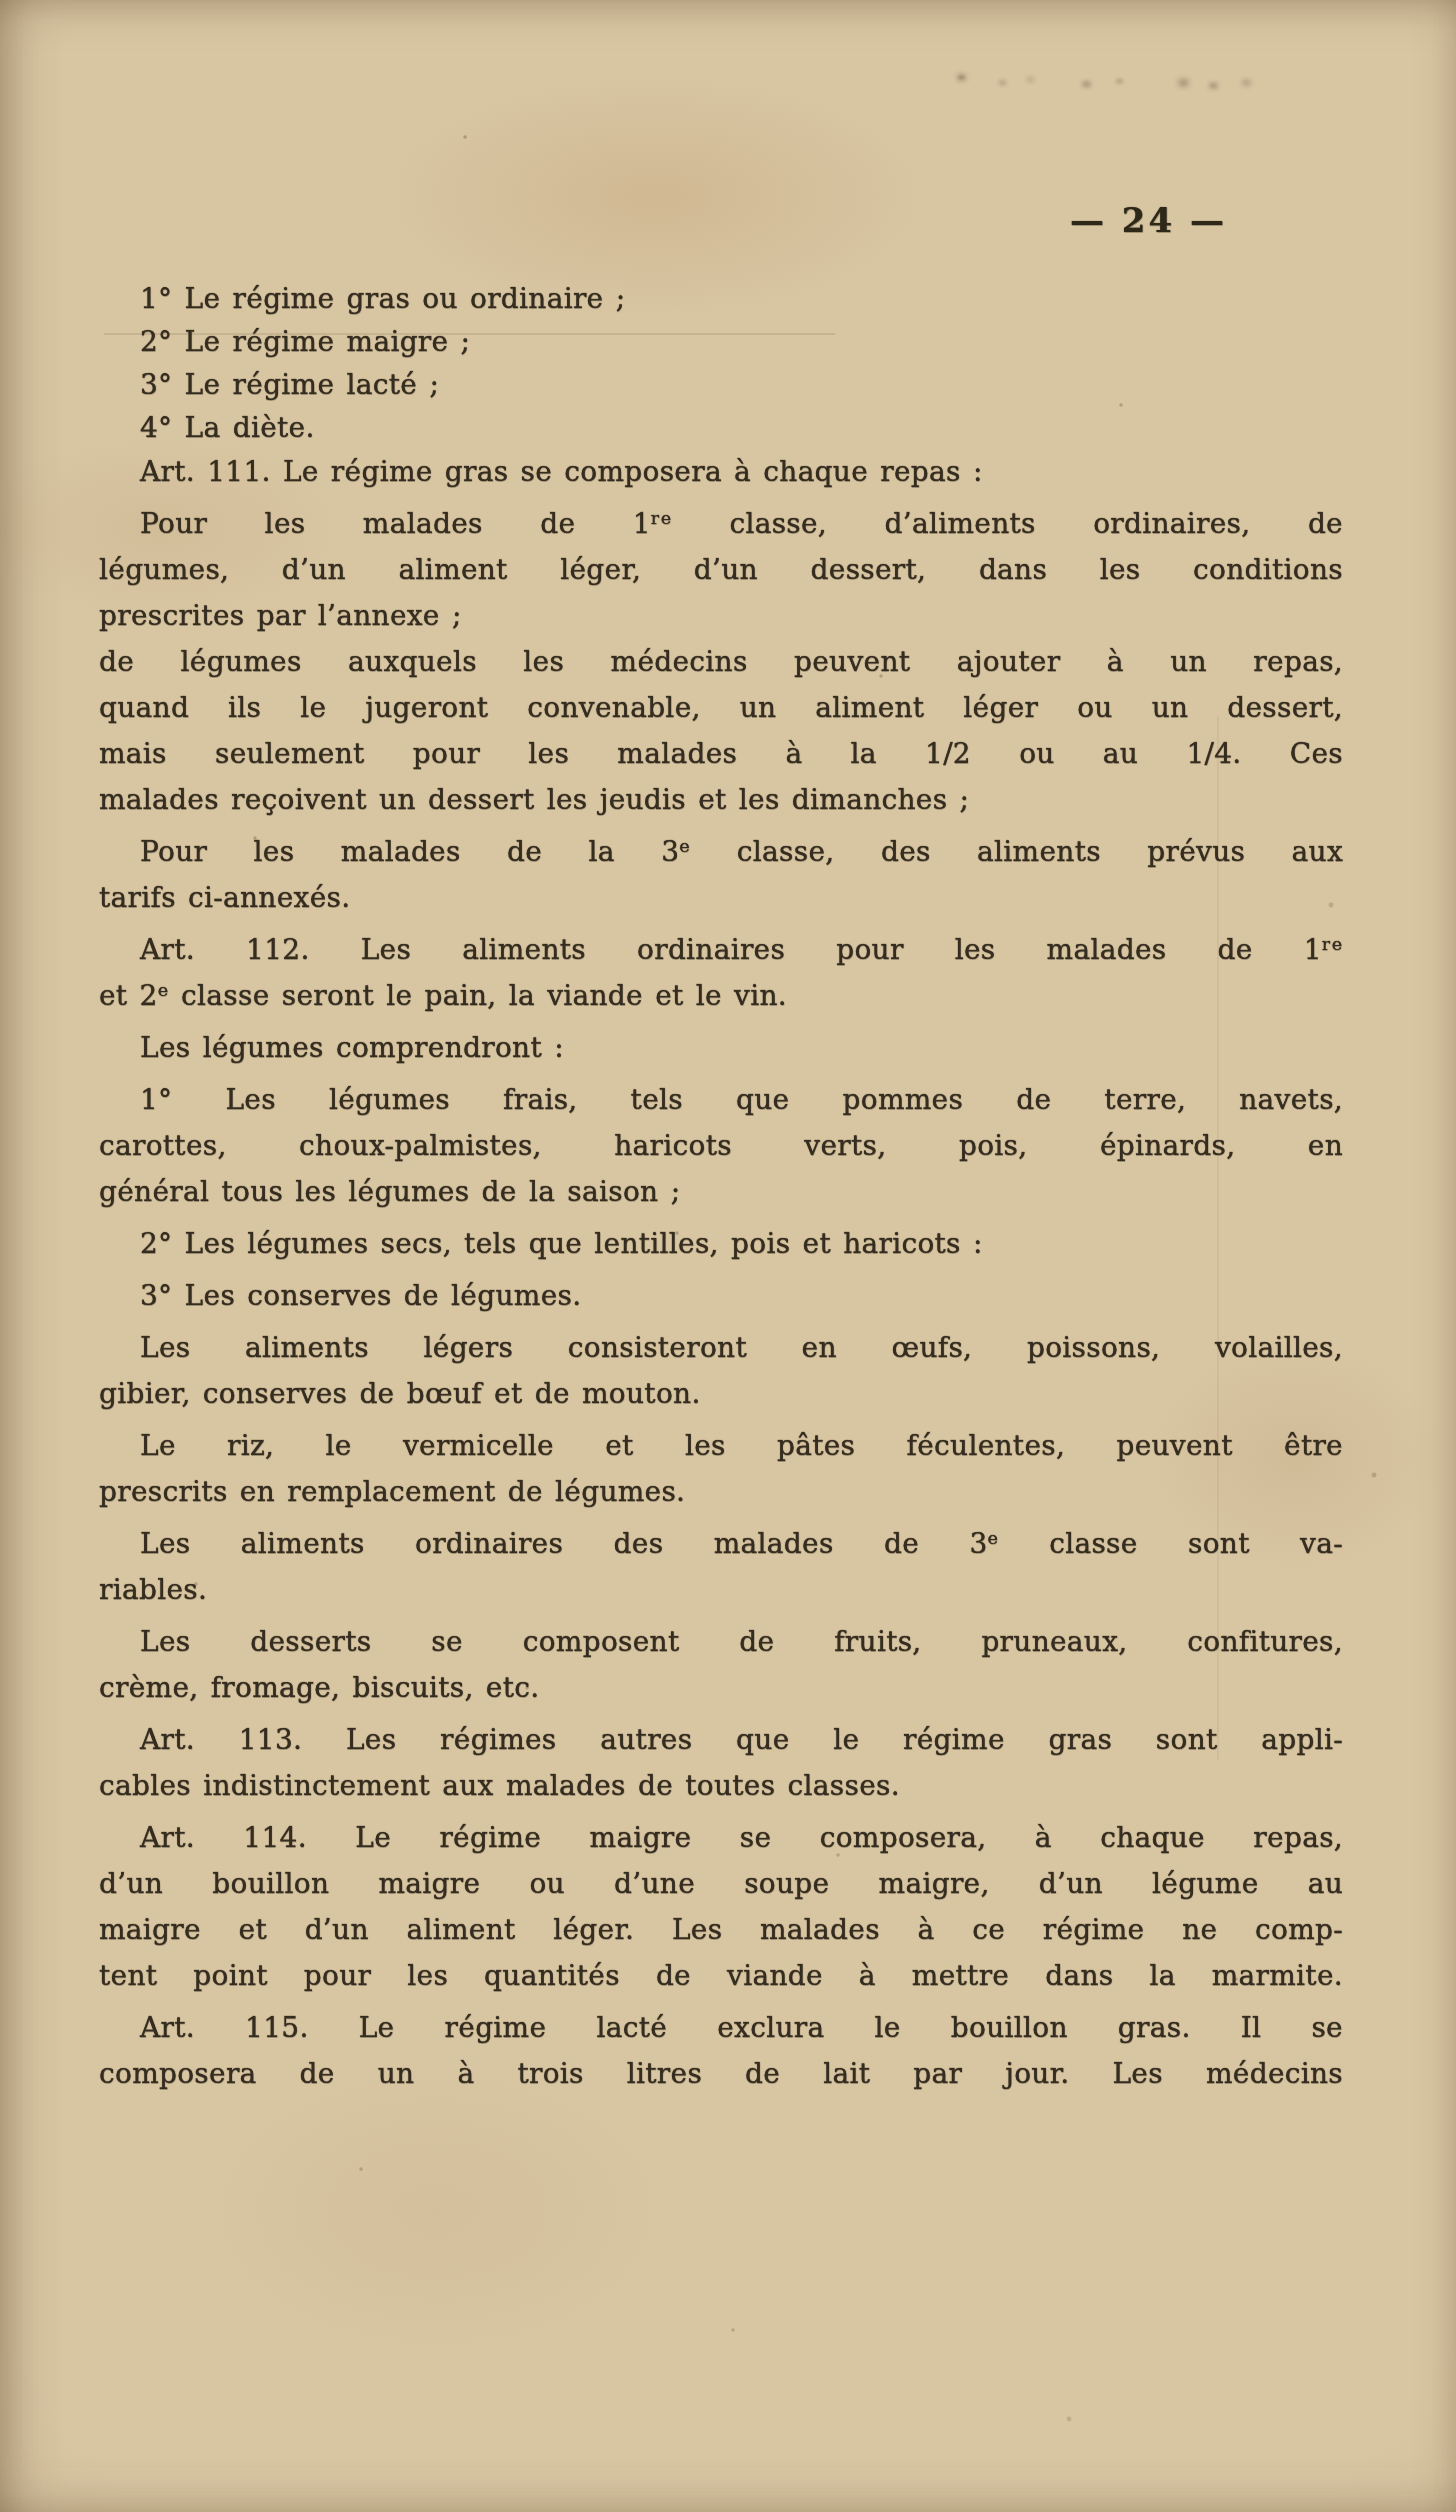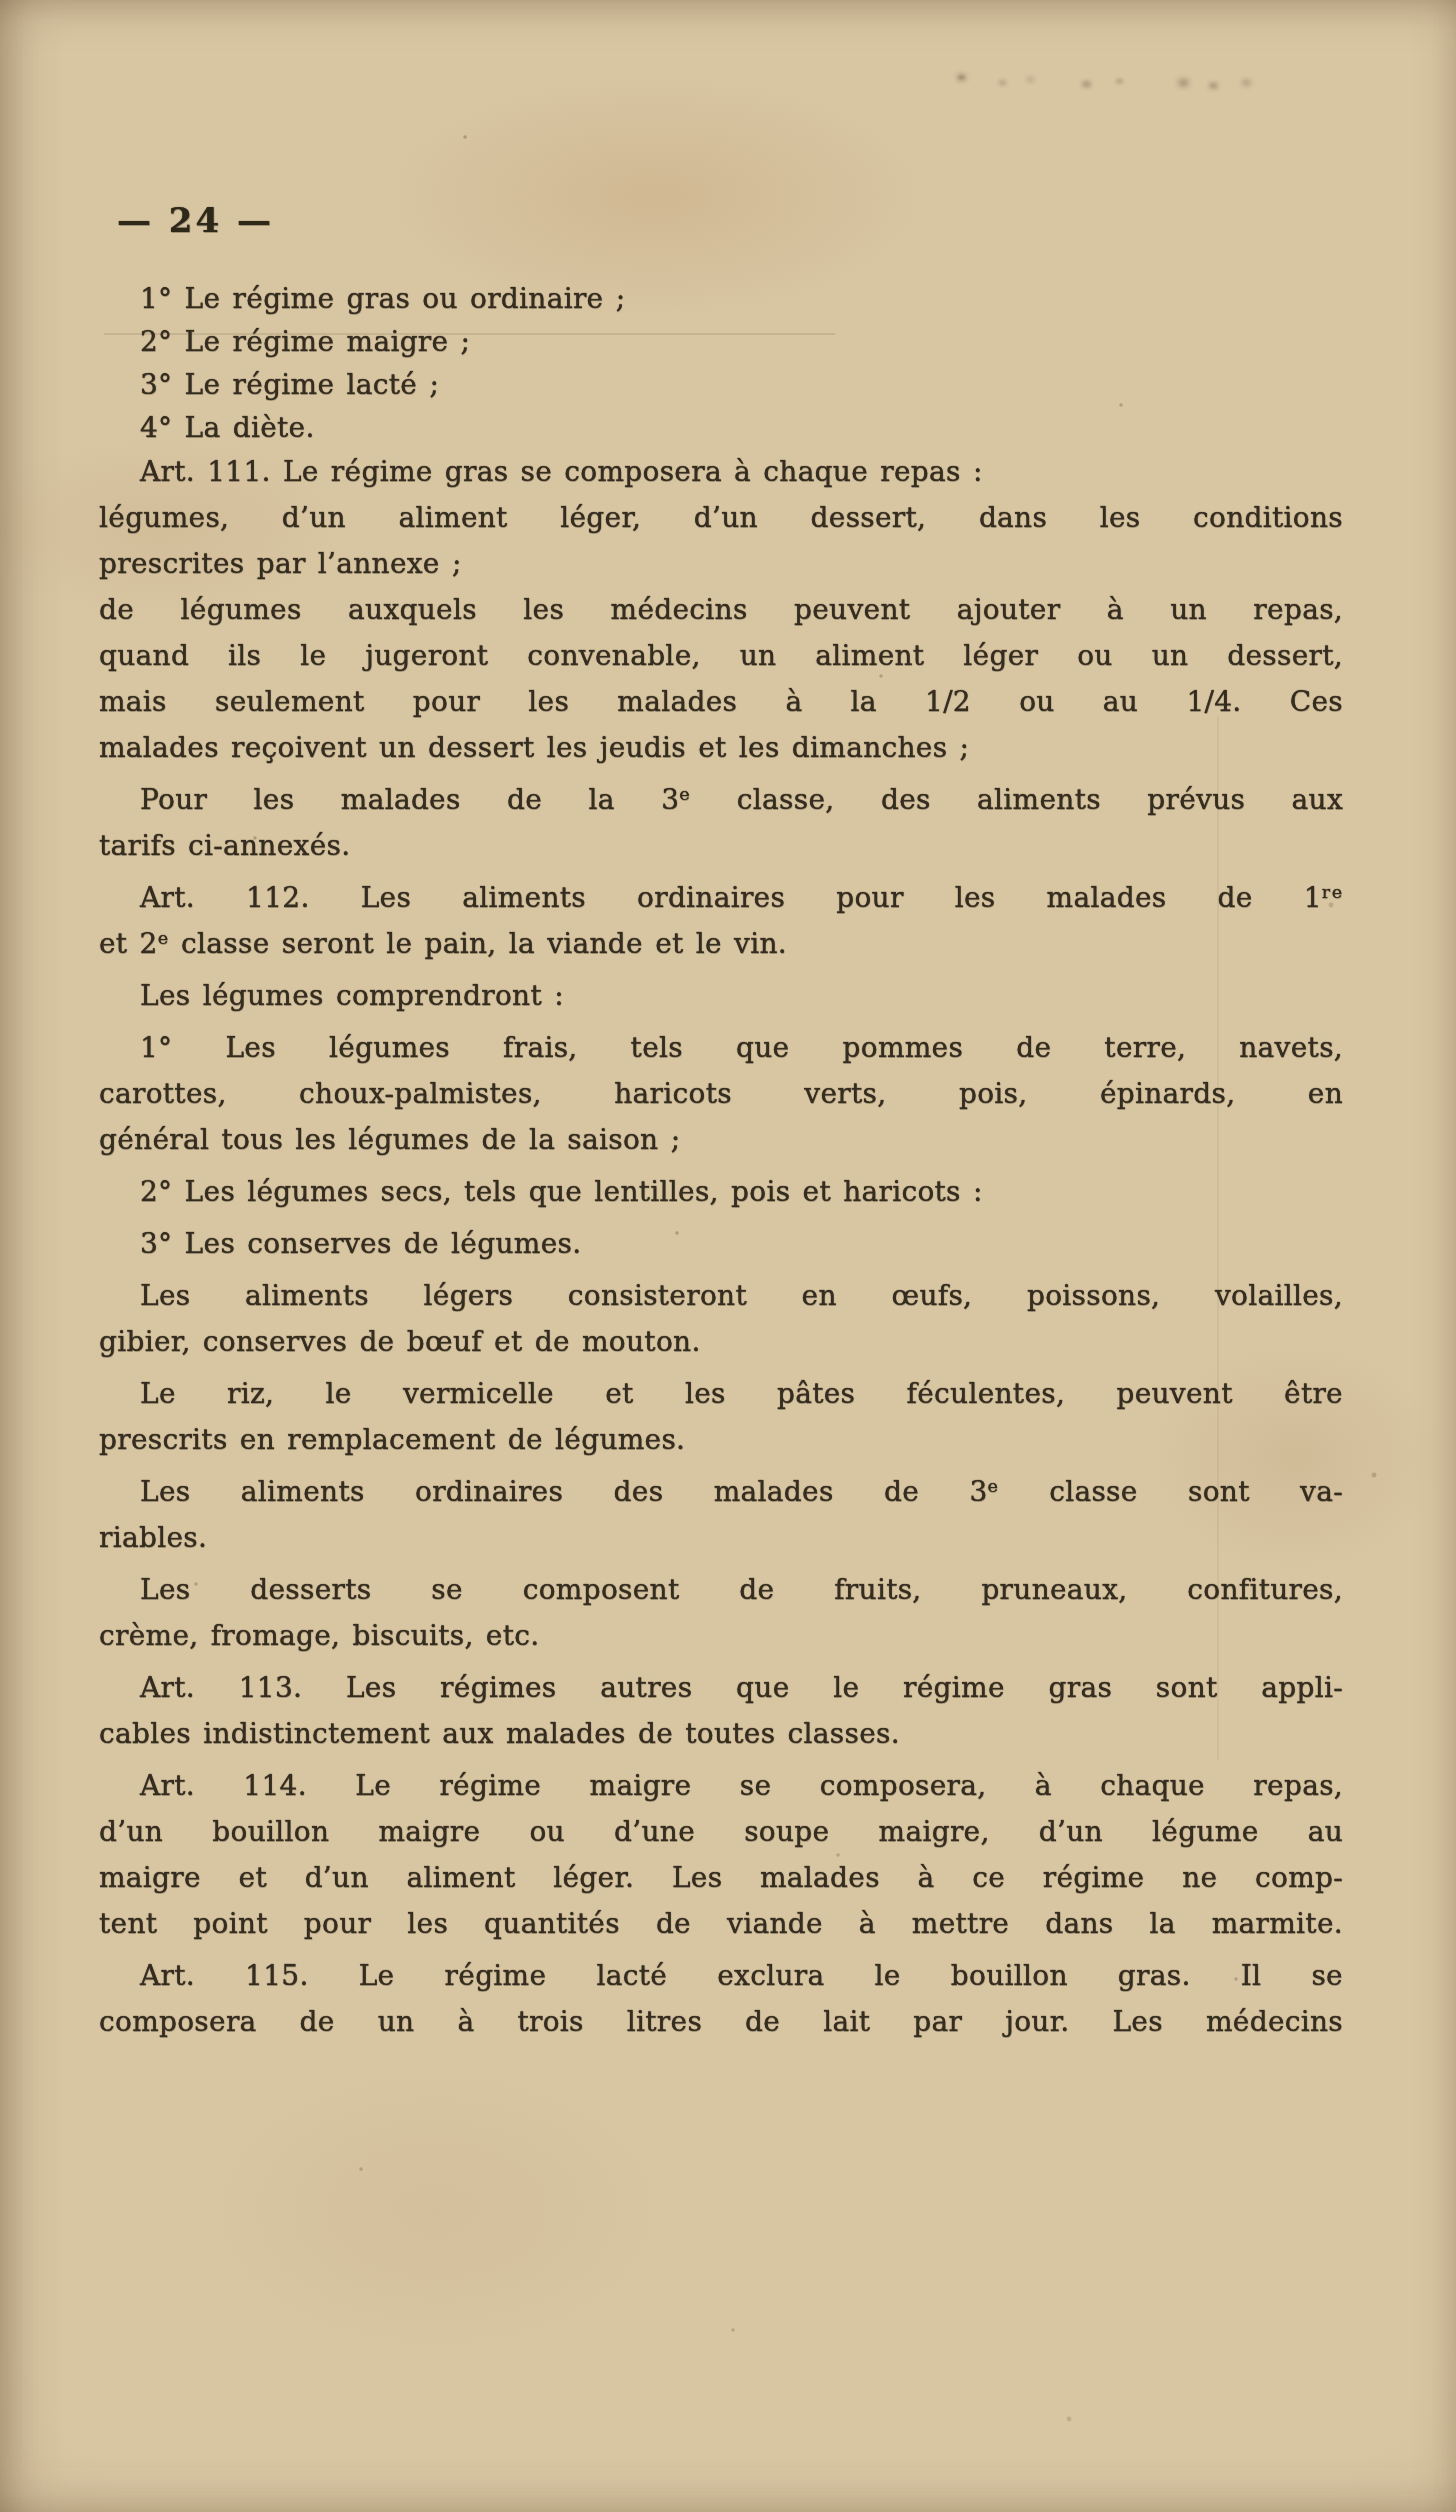--- a/index.html
+++ b/index.html
@@ -63,22 +63,22 @@
       195px 1583px 0 0.7px rgba(85,65,45,.30),
       837px 1854px 0 0.7px rgba(85,65,45,.28),
       1235px 1978px 0 0.7px rgba(85,65,45,.30),
       360px 2168px 0 0.7px rgba(85,65,45,.28),
       732px 2329px 0 0.7px rgba(85,65,45,.26),
       1068px 2418px 0 1.5px rgba(110,85,55,.22),
       880px 675px 0 0.7px rgba(85,65,45,.30),
       526px 1687px 0 0.7px rgba(85,65,45,.28);
   }
   .pagenum{
-    position:absolute;left:117px;top:200px;width:1119px;
-    text-align:left;
+    position:absolute;left:108px;top:200px;width:1119px;
+    text-align:right;
     font-size:34px;font-weight:bold;letter-spacing:3px;
     color:#2e2819;
     text-shadow:0 0 1.1px rgba(46,40,25,.8), 0.7px 0.7px 0 rgba(46,40,25,.25);
   }
   .text{
     position:absolute;left:99px;top:277px;width:1244px;
     font-size:28px;
     letter-spacing:0.3px;
     color:#352d20;
     text-shadow:0 0 1px rgba(45,36,24,.85), 0.4px 0.7px 0 rgba(45,36,24,.22);
@@ -105,20 +105,21 @@
   <div class="specks"></div>
 
   <div class="pagenum">— 24 —</div>
 
   <div class="text">
     <div class="line tight indent">1° Le régime gras ou ordinaire ;</div>
       <div class="line tight indent">2° Le régime maigre ;</div>
       <div class="line tight indent">3° Le régime lacté ;</div>
       <div class="line tight indent">4° La diète.</div>
       <div class="line indent g2">Art. 111. Le régime gras se composera à chaque repas :</div>
+      <div class="line indent g j">Pour les malades de 1ʳᵉ classe, d’aliments ordinaires, de</div>
       <div class="line j">légumes, d’un aliment léger, d’un dessert, dans les conditions</div>
       <div class="line">prescrites par l’annexe ;</div>
       <div class="line j">de légumes auxquels les médecins peuvent ajouter à un repas,</div>
       <div class="line j">quand ils le jugeront convenable, un aliment léger ou un dessert,</div>
       <div class="line j">mais seulement pour les malades à la 1/2 ou au 1/4. Ces</div>
       <div class="line">malades reçoivent un dessert les jeudis et les dimanches ;</div>
       <div class="line indent g j">Pour les malades de la 3ᵉ classe, des aliments prévus aux</div>
       <div class="line">tarifs ci-annexés.</div>
       <div class="line indent g j">Art. 112. Les aliments ordinaires pour les malades de 1ʳᵉ</div>
       <div class="line">et 2ᵉ classe seront le pain, la viande et le vin.</div>

